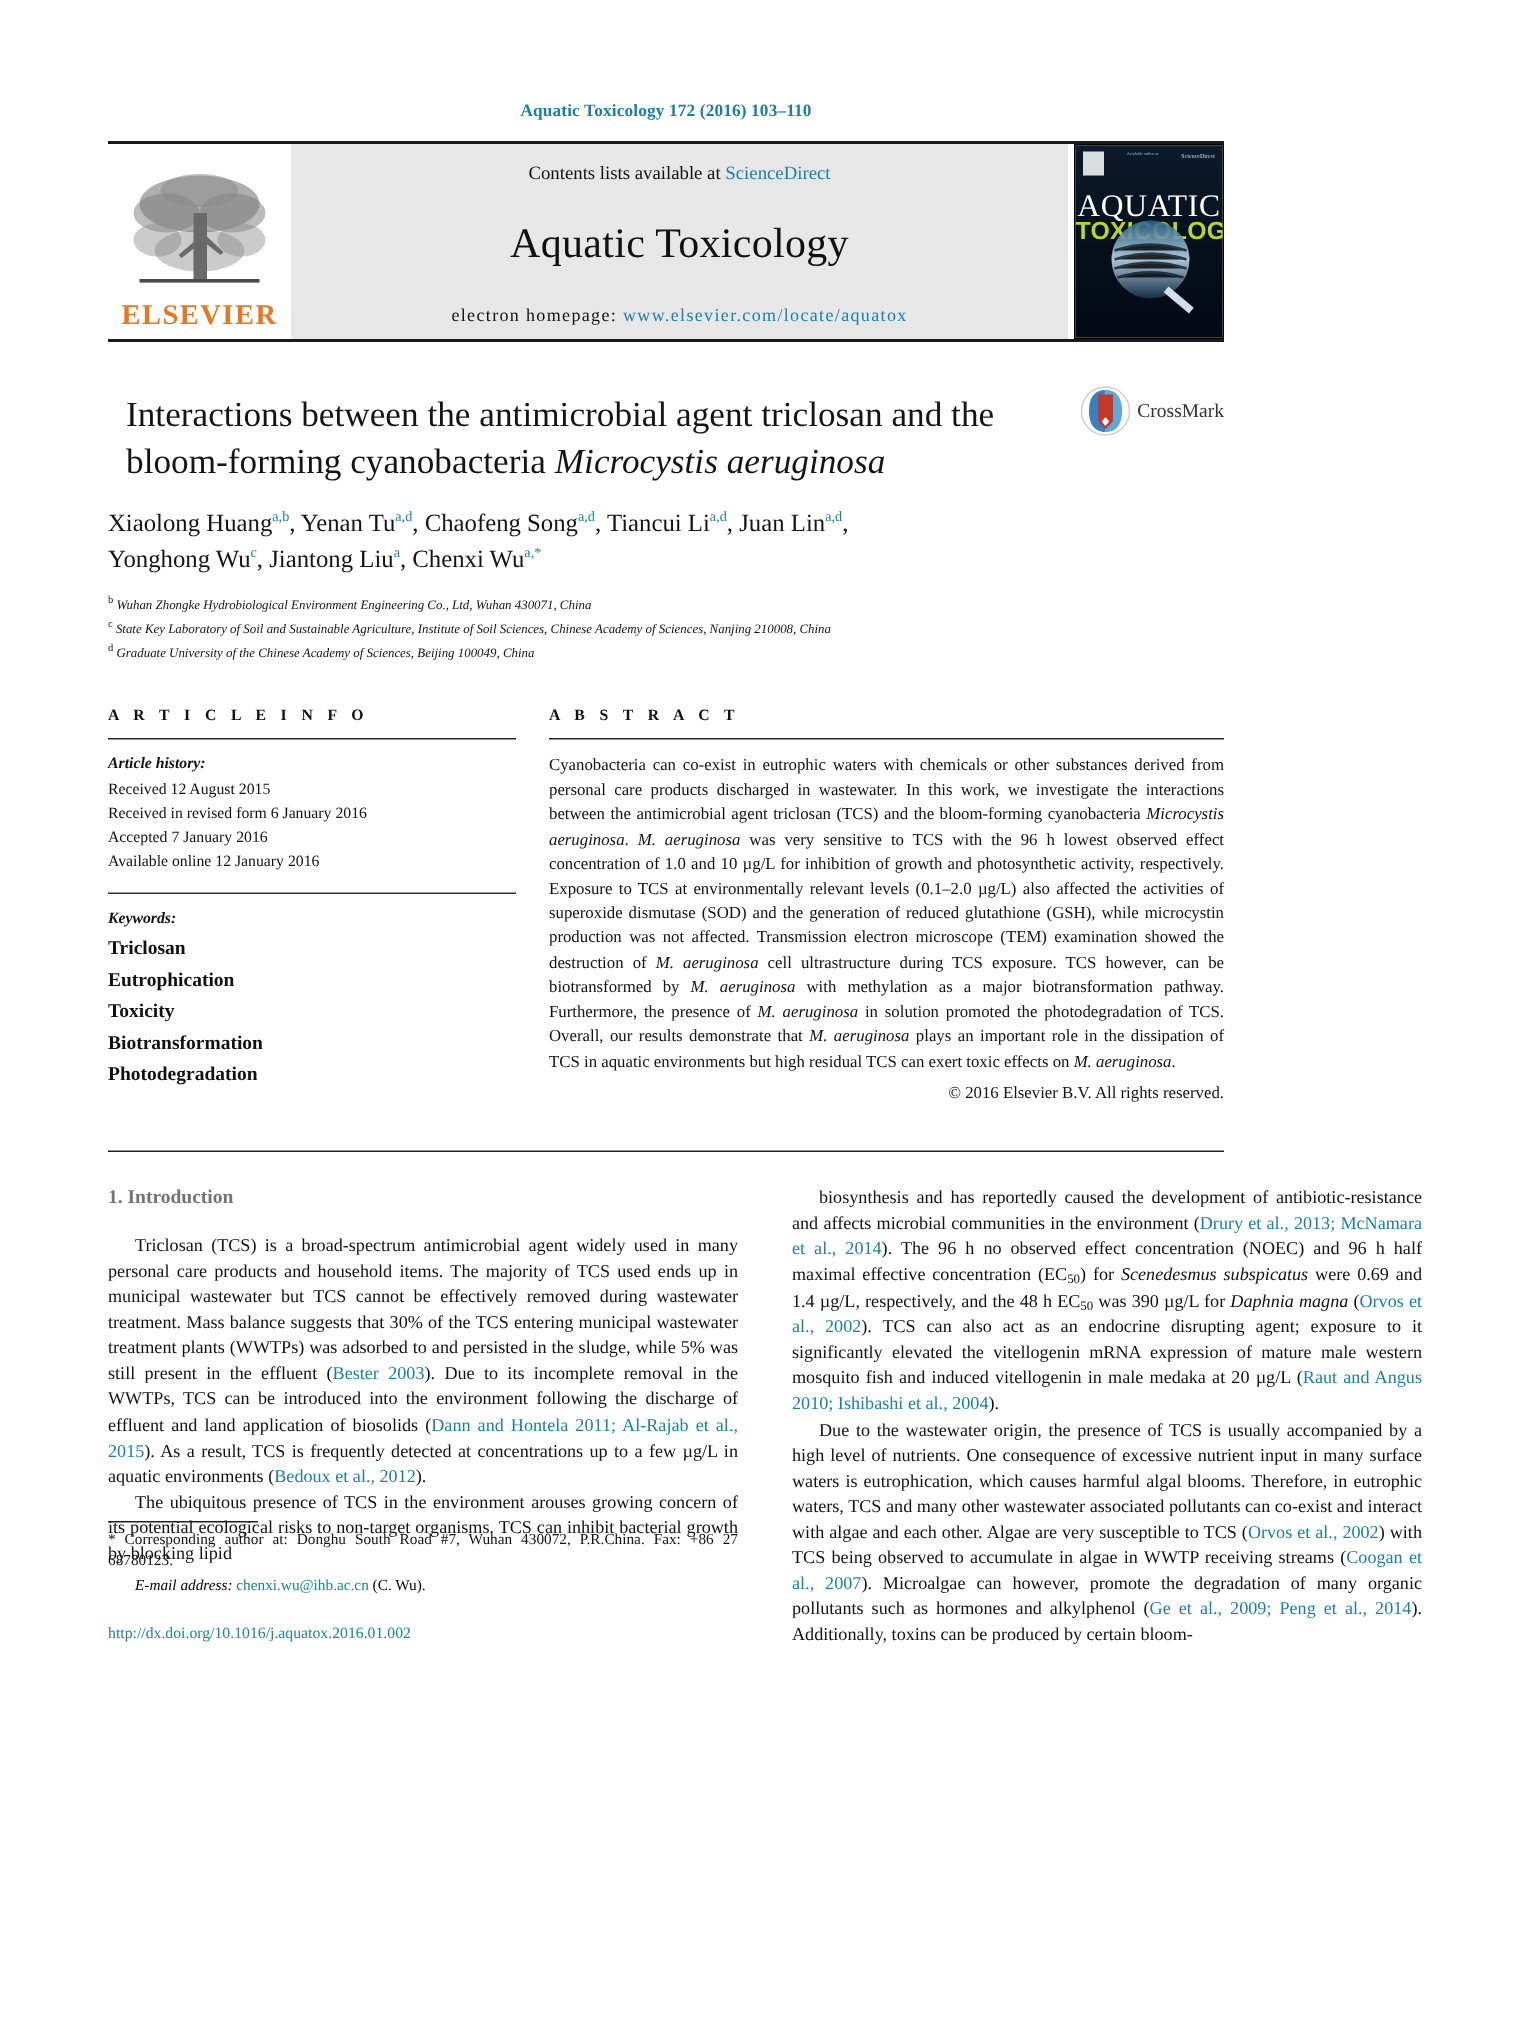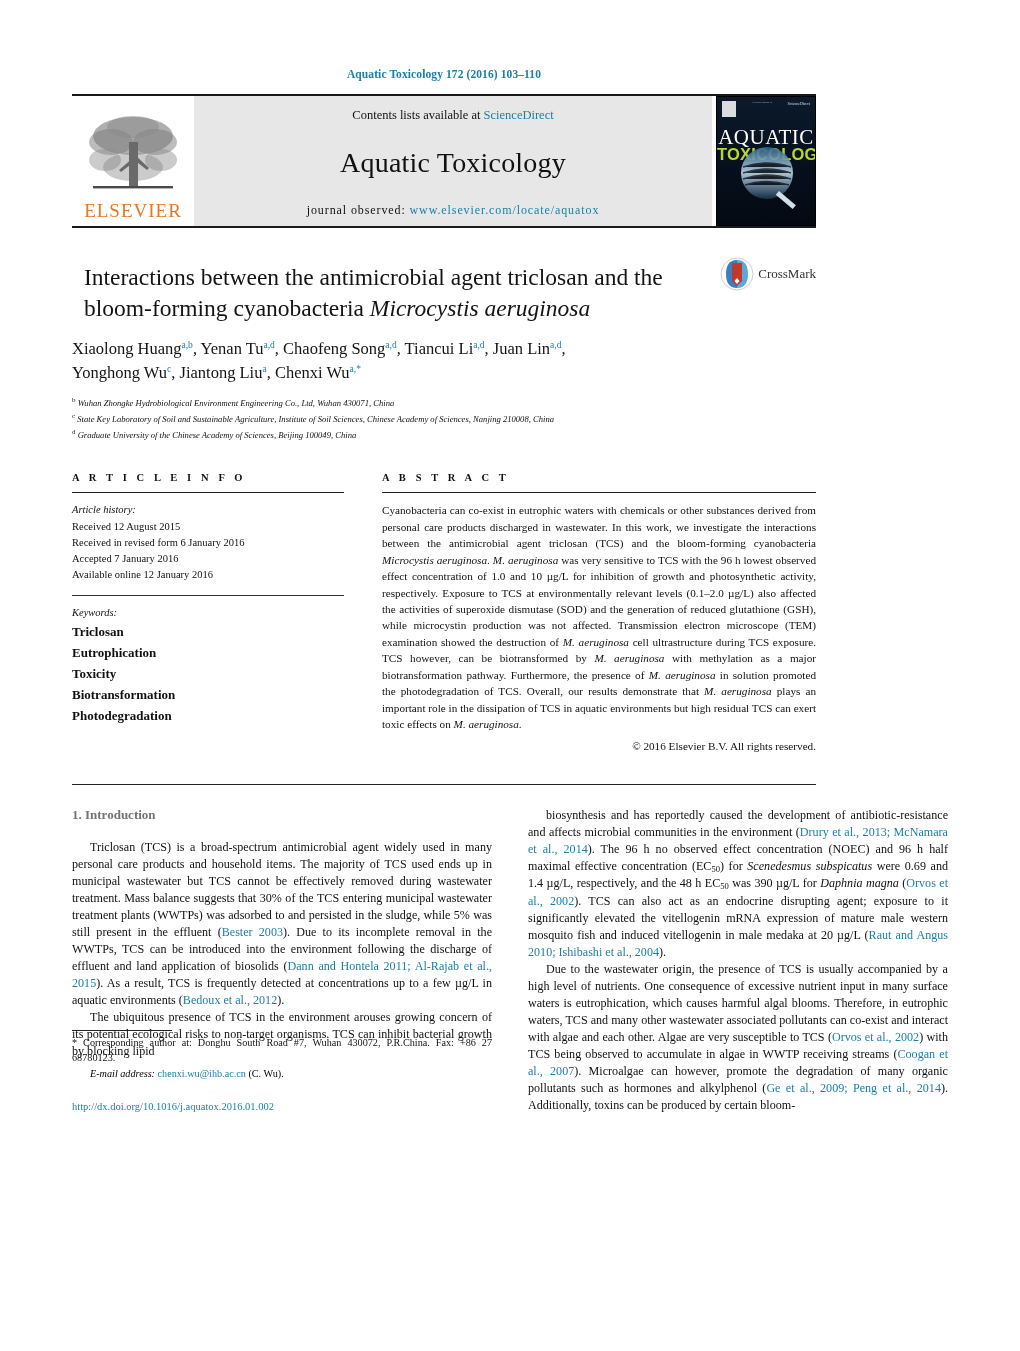--- a/index.html
+++ b/index.html
@@ -43,20 +43,21 @@
   }
   .elsevier-cell {
     width: 122px;
     flex: 0 0 122px;
     display: flex;
     flex-direction: column;
     align-items: center;
     justify-content: flex-end;
     padding-bottom: 6px;
     box-sizing: border-box;
+    font-weight: bold;
   }
   .tree-svg { display:block; }
   .elsevier-word {
     font-family: "Liberation Serif", serif;
     font-size: 19px;
     letter-spacing: 1px;
     color: #E87722;
     line-height: 1;
     margin-top: 1px;
   }
@@ -163,38 +164,38 @@
     font-style: italic;
     line-height: 1.62;
     color: #111;
   }
   .affil sup { font-style: normal; font-size: 7px; vertical-align: super; }
 
   
   .info-abstract {
     margin-top: 30px;
     display: flex;
-    gap: 16px;
+    gap: 0px;
   }
   .col-info { width: 272px; flex: 0 0 272px; }
   .col-abstract { flex: 1 1 auto; padding-left: 22px; }
   .sec-head {
     font-size: 10.5px;
     font-weight: bold;
     letter-spacing: 3.6px;
     color: #111;
     font-family: "Liberation Serif", serif;
   }
   .rule {
     border-top: 1px solid #222;
     margin: 9px 0 9px 0;
   }
   .rule-thin { border-top: 0.8px solid #333; margin: 11px 0 9px 0; }
   .info-label {
-    font-size: 10.5px; font-style: italic; font-weight: normal; color:#111;
+    font-size: 10.5px; font-style: italic; font-weight: bold; color:#111;
     line-height: 1.55;
   }
   .info-line {
     font-size: 10.5px; color:#111; line-height: 1.55;
   }
   .kw-line { font-size: 13px; color:#111; line-height: 1.62; font-weight: bold; }
   .abstract-body {
     font-size: 11.2px;
     line-height: 1.47;
     text-align: justify;
@@ -291,21 +292,21 @@
       </svg>
       <div class="elsevier-word">ELSEVIER</div>
     </div>
 
     <div class="journal-cell">
       <div class="contents-line">
         <span>Contents lists available at </span><a href="#">ScienceDirect</a>
       </div>
       <div class="journal-title">Aquatic Toxicology</div>
       <div class="homepage-line">
-        <span>journal observed: </span><span class="url">www.elsevier.com/locate/aquatox</span>
+        <span>electron homepage: </span><span class="url">www.elsevier.com/locate/aquatox</span>
       </div>
     </div>
 
     <div class="cover-cell">
       <div class="cover">
         <div class="cover-top">
           <div class="cover-logo"></div>
           <div class="cover-microtext">Available online at</div>
           <div class="cover-micro2">ScienceDirect</div>
         </div>

